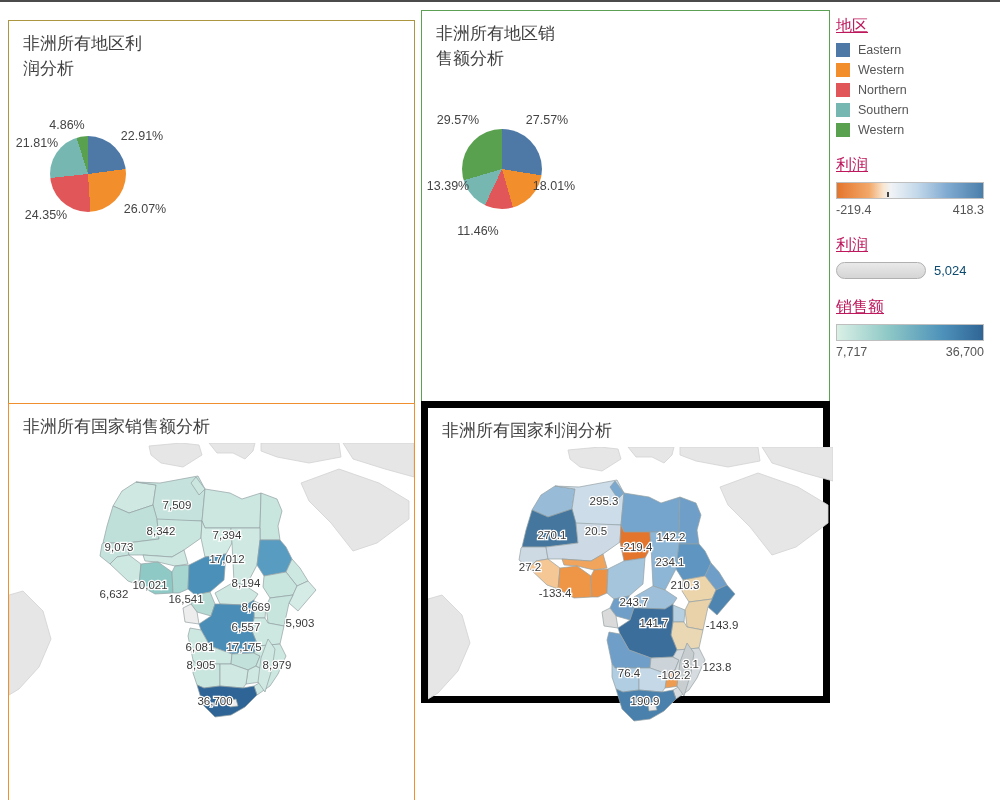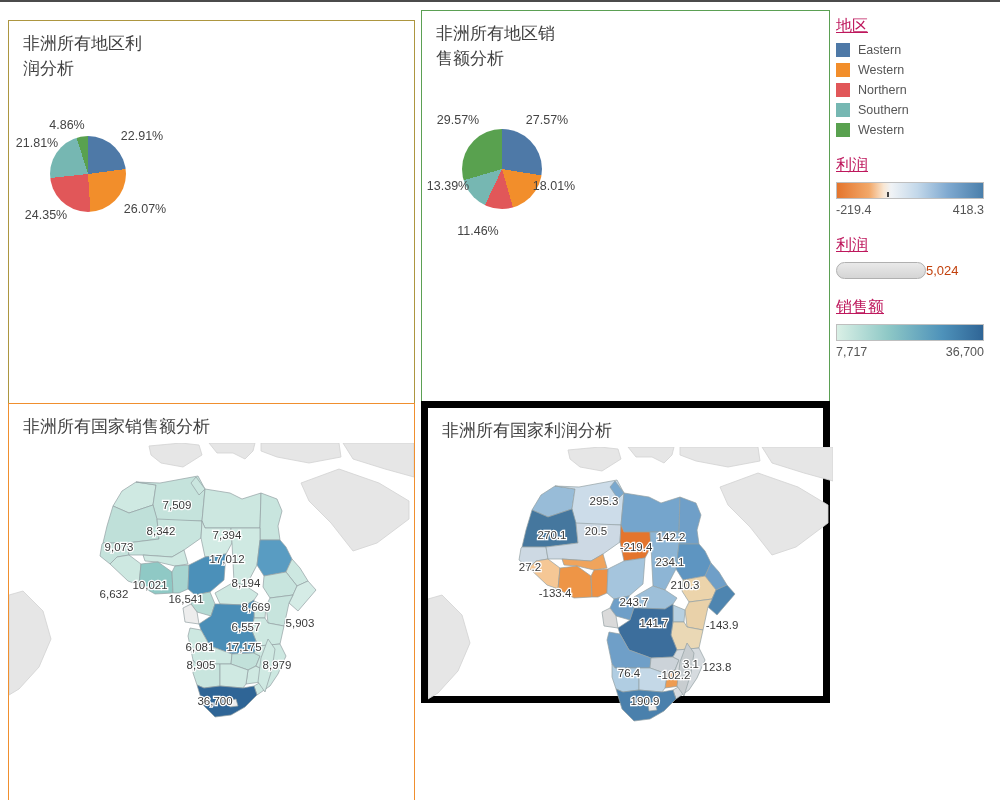--- a/index.html
+++ b/index.html
@@ -47,21 +47,21 @@
                  #f0f3f6 37%,#c3d8ea 55%,#7fa9d0 76%,#4a7fab 100%); }
   .grad-profit::after { content:""; position:absolute; left:34%; bottom:1px; width:2px;
                  height:5px; background:#444; }
   .grad-sales { background:linear-gradient(to right,#daf0e6 0%,#8ec8c6 35%,#4e92ba 72%,
                  #2f6596 100%); }
   .grad-labels { display:flex; justify-content:space-between; width:148px; margin-top:4px;
                  font-size:12.5px; color:#555; }
   .pill-row { display:flex; align-items:center; }
   .pill { width:90px; height:17px; border:1px solid #b0b0b0; border-radius:9px;
           background:linear-gradient(#e9e9e9,#d5d5d5); }
-  .pill-row span { font-size:13px; color:#c2410c; margin-left:0; }
+  .pill-row span { font-size:13px; color:#0c4a6e; margin-left:8px; }
 </style>
 </head>
 <body>
 
 <div class="canvas">
   <div class="topline"></div>
 
   <section class="panel p1">
     <div class="ptitle">非洲所有地区利润分析</div>
     <div class="pie" style="background: conic-gradient(rgb(78, 121, 167) 0deg, rgb(78, 121, 167) 82.476deg, rgb(242, 142, 43) 82.476deg, rgb(242, 142, 43) 176.328deg, rgb(225, 87, 89) 176.328deg, rgb(225, 87, 89) 263.988deg, rgb(118, 183, 178) 263.988deg, rgb(118, 183, 178) 342.504deg, rgb(89, 161, 79) 342.504deg, rgb(89, 161, 79) 360deg);"></div>

